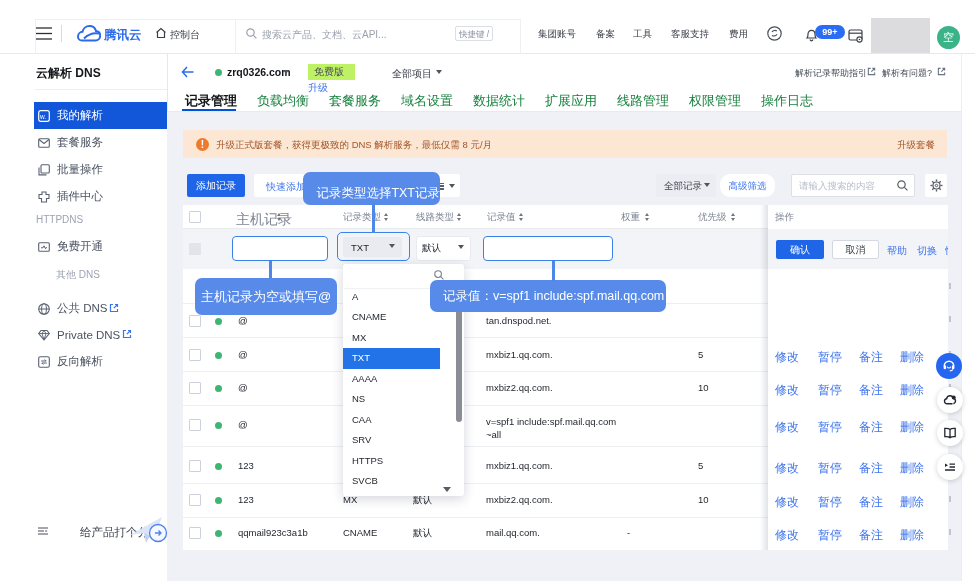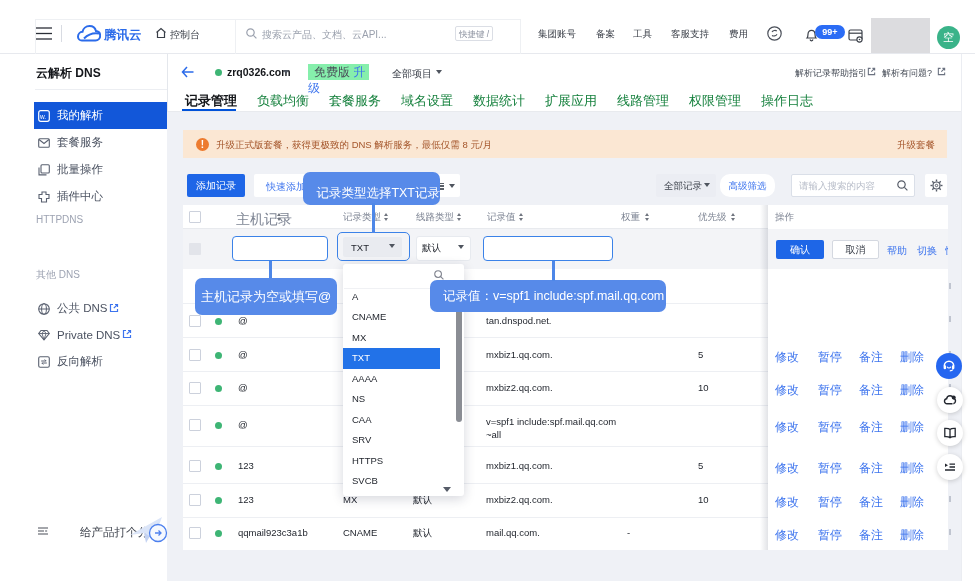--- a/index.html
+++ b/index.html
@@ -130,21 +130,28 @@
       </svg>
     <span class="tx">批量操作</span>
   </div>
   <div class="sideitem" style="top:129px;">
     <svg class="ic" viewBox="0 0 12 12">
         <path d="M4 1 h4 v2.5 h3 v4 h-2.5 v3.5 h-5 v-3.5 H1 v-4 h3 z" fill="none" stroke="#5a6170" stroke-width="1.1"></path>
       </svg>
     <span class="tx">插件中心</span>
   </div>
   <div class="sidelabel" style="top:160px;">HTTPDNS</div>
-  <div class="sidelabel" style="top:214px;">其他 DNS</div>
+  <div class="sideitem" style="top:179px;">
+    <svg class="ic" viewBox="0 0 12 12">
+        <rect x="0.7" y="1.7" width="10.6" height="8.6" rx="1" fill="none" stroke="#5a6170" stroke-width="1.1"></rect>
+        <path d="M3 6.8 h2 l1-2 1.6 3 1-1.8" fill="none" stroke="#5a6170" stroke-width="1"></path>
+      </svg>
+    <span class="tx">免费开通</span>
+  </div>
+  <div class="sidelabel" style="top:214px;margin-left:20px;">其他 DNS</div>
   <div class="sideitem" style="top:241px;">
     <svg class="ic" viewBox="0 0 12 12">
         <circle cx="6" cy="6" r="5.3" fill="none" stroke="#5a6170" stroke-width="1.1"></circle>
         <ellipse cx="6" cy="6" rx="2.4" ry="5.3" fill="none" stroke="#5a6170" stroke-width="1"></ellipse>
         <line x1="0.7" y1="6" x2="11.3" y2="6" stroke="#5a6170" stroke-width="1"></line>
       </svg>
     <span class="tx">公共 DNS</span>
     <svg class="abs" style="left:75px;top:8px;" width="10" height="10" viewBox="0 0 10 10">
         <path d="M4 1.5 H1.5 V8.5 H8.5 V6" fill="none" stroke="#3d74ee" stroke-width="1.2"></path>
         <path d="M6 1.5 H8.5 V4 M8.5 1.5 L4.8 5.2" fill="none" stroke="#3d74ee" stroke-width="1.2"></path>
@@ -184,21 +191,21 @@
 
 <div id="secA" class="abs"></div>
 <div class="abs" style="left:181px;top:66px;z-index:6;">
   <svg width="13" height="12" viewBox="0 0 13 12">
       <path d="M6 1 L1.5 6 L6 11 M1.5 6 H12.5" fill="none" stroke="#2b6bea" stroke-width="1.5"></path>
     </svg>
 </div>
 <div class="abs" style="left:215px;top:69px;width:7px;height:7px;border-radius:50%;background:#3eb575;z-index:6;"></div>
 <div class="abs" style="left:227px;top:66px;font-size:10.5px;font-weight:bold;color:#14161a;z-index:6;">zrq0326.com</div>
 <div class="abs caret" style="left:283px;top:70px;z-index:6;"></div>
-<div class="abs" style="left:308px;top:64px;width:61px;height:16px;background:#86efac;z-index:6;font-size:12px;line-height:16px;"><span style="color:#4a4f59;margin-left:6px;">免费版</span> <span style="color:#3d74ee;">升级</span></div>
+<div class="abs" style="left:308px;top:64px;width:47px;height:16px;background:#bef264;z-index:6;font-size:10px;line-height:16px;"><span style="color:#4a4f59;margin-left:6px;">免费版</span> <span style="color:#3d74ee;">升级</span></div>
 <div class="abs" style="left:392px;top:67px;font-size:10px;color:#3c414b;z-index:6;">全部项目</div>
 <div class="abs caret" style="left:436px;top:70px;z-index:6;"></div>
 <div class="abs" style="left:795px;top:67px;font-size:9px;color:#464c57;z-index:6;">解析记录帮助指引</div>
 <svg class="abs" style="left:867px;top:67px;z-index:6;" width="9" height="9" viewBox="0 0 10 10">
     <path d="M4 1.5 H1.5 V8.5 H8.5 V6" fill="none" stroke="#6b7280" stroke-width="1.2"></path>
     <path d="M6 1.5 H8.5 V4 M8.5 1.5 L4.8 5.2" fill="none" stroke="#6b7280" stroke-width="1.2"></path>
   </svg>
 <div class="abs" style="left:882px;top:67px;font-size:9px;color:#464c57;z-index:6;">解析有问题?</div>
 <svg class="abs" style="left:937px;top:67px;z-index:6;" width="9" height="9" viewBox="0 0 10 10">
     <path d="M4 1.5 H1.5 V8.5 H8.5 V6" fill="none" stroke="#6b7280" stroke-width="1.2"></path>

